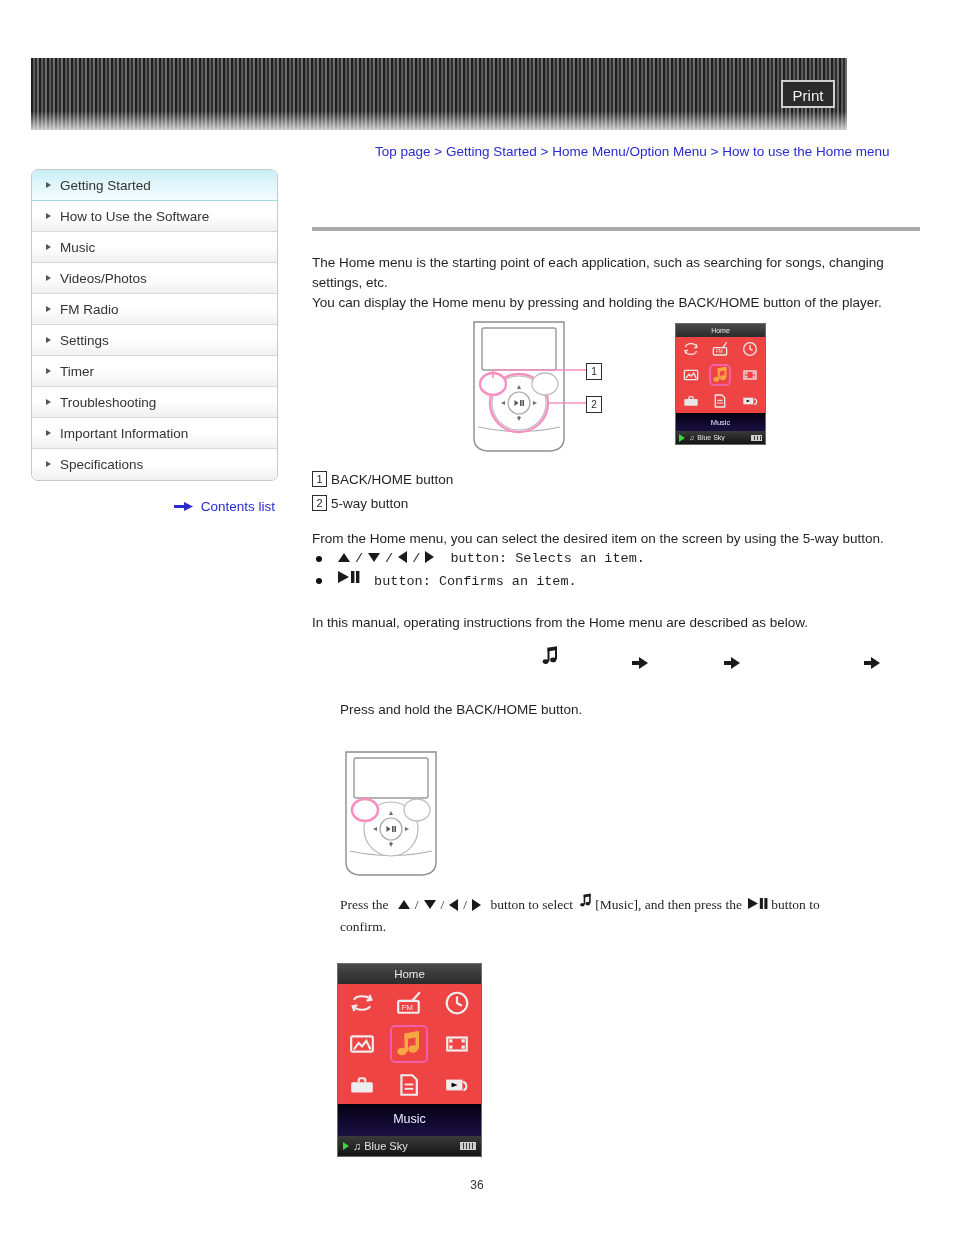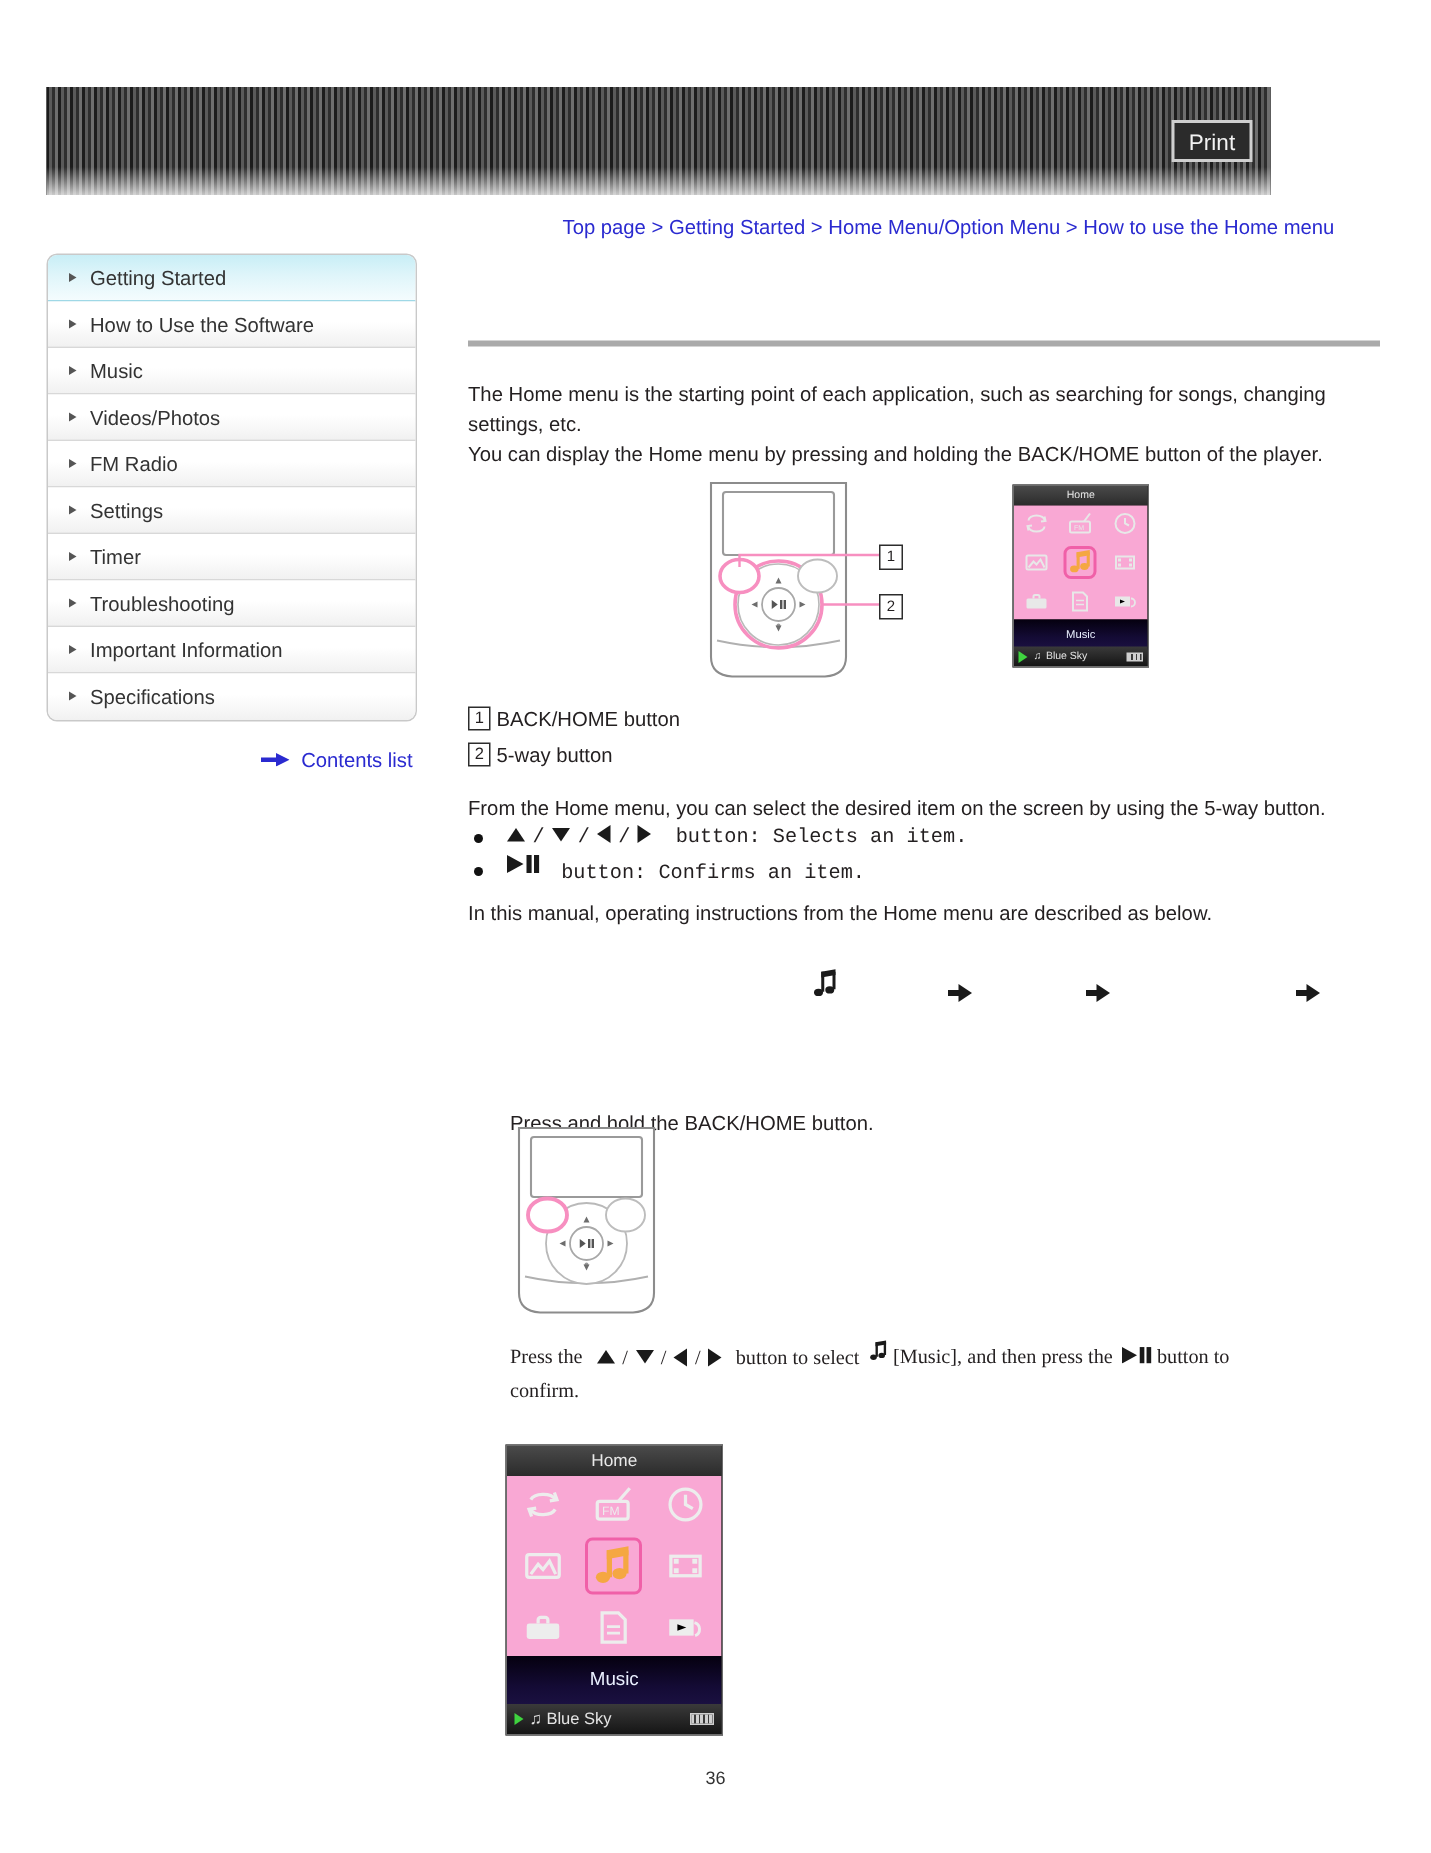--- a/index.html
+++ b/index.html
@@ -133,22 +133,22 @@
 
   .para {
     position: absolute;
     font-size: 13.5px;
     line-height: 20px;
     color: #231f20;
     width: 608px;
   }
   .p-intro { left: 312px; top: 253px; }
   .p-from  { left: 312px; top: 529px; }
-  .p-manual{ left: 312px; top: 599px; }
-  .p-step1 { left: 340px; top: 700px; width: 580px; margin-top: 39px; }
+  .p-manual{ left: 312px; top: 613px; }
+  .p-step1 { left: 340px; top: 700px; width: 580px; }
   .p-step2 { left: 340px; top: 894px; width: 580px; font-family: Liberation Serif, serif; }
 
   
   .legend {
     position: absolute;
     left: 312px; top: 468px;
     font-size: 13.5px;
     line-height: 24px;
   }
   .legend-row { white-space: nowrap; }
@@ -239,21 +239,21 @@
     box-sizing: border-box;
   }
   .screen-small .scr-title { height: 13px; line-height: 13px; font-size: 7px; }
   .screen-large .scr-title { height: 20px; line-height: 20px; font-size: 11.5px; }
 
   .scr-grid {
     display: grid;
     grid-template-columns: 1fr 1fr 1fr;
     align-items: center;
     justify-items: center;
-    background: #f9a8d4;
+    background: #ef4444;
   }
   .screen-small .scr-grid { height: 76px; }
   .screen-large .scr-grid { height: 120px; }
 
   .scr-cell { display: flex; align-items: center; justify-content: center; }
   .scr-cell.selected { position: relative; }
   .scr-cell.selected .selbox {
     position: absolute;
     border: 2px solid #f060a8;
     border-radius: 5px;

